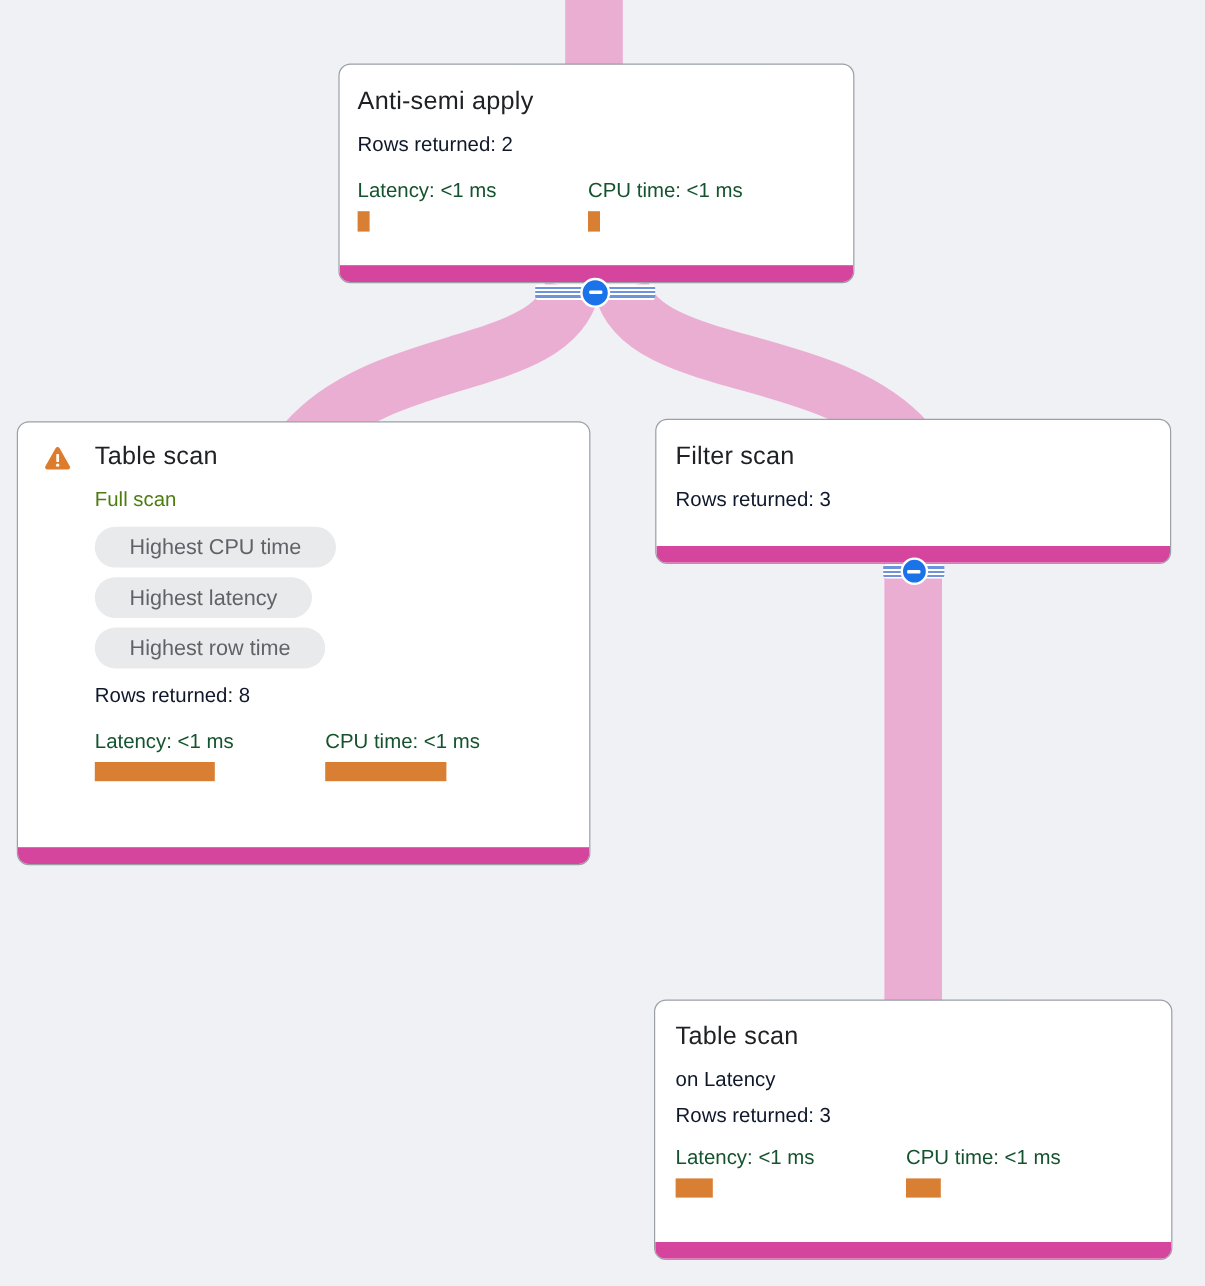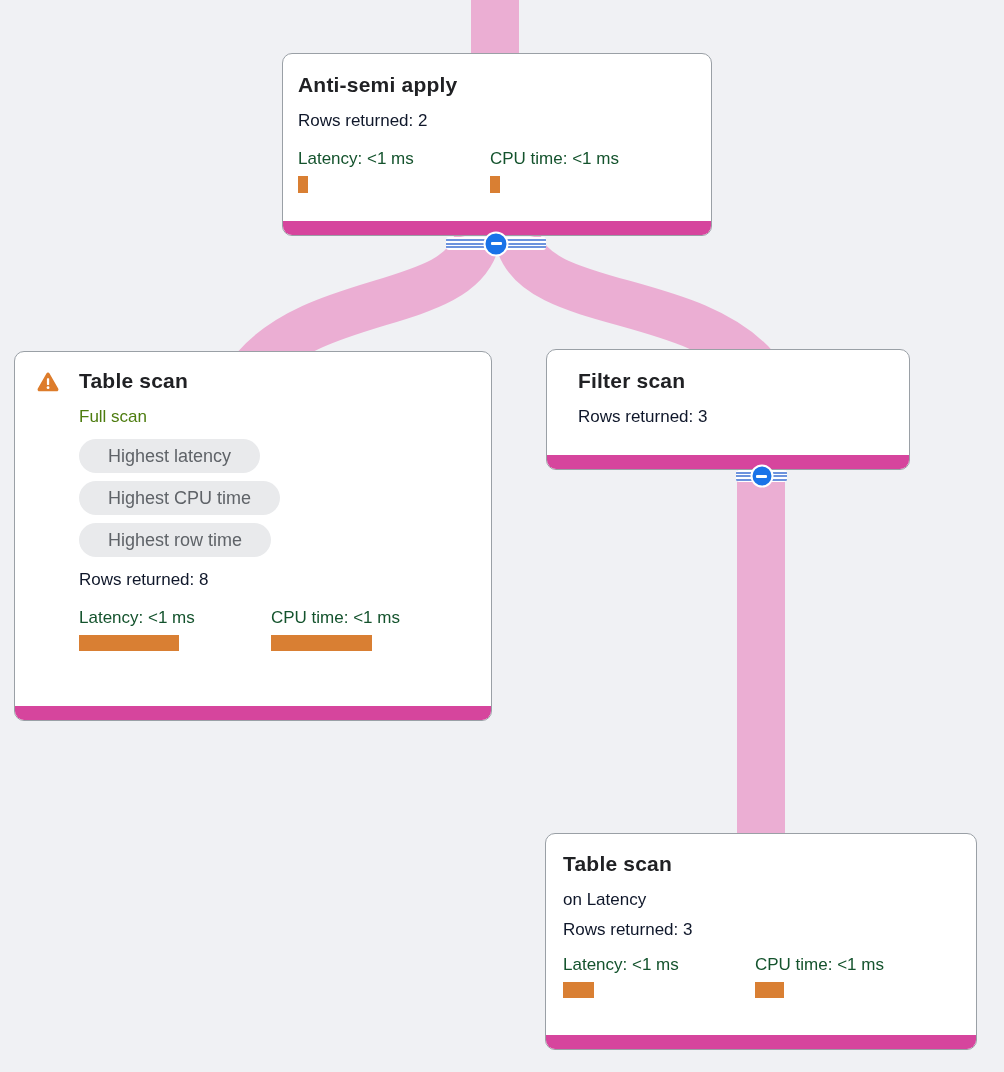--- a/index.html
+++ b/index.html
@@ -24,21 +24,21 @@
     border-radius:10px;
     overflow:hidden;
     box-sizing:border-box;
     color:#202124;
   }
   .accent-bar{
     position:absolute;left:0;right:0;bottom:0;height:14px;
     background:#d6459d;
   }
   .node-title{
-    font-size:21px;font-weight:bold;letter-spacing:.2px;
+    font-size:21px;font-weight:normal;letter-spacing:.2px;
     margin:0 0 9px 0;color:#202124;
   }
   .node-line{font-size:17px;line-height:30px;color:#0f172a;}
   .node-line.muted{color:#4d7c0f;}
   .metrics{display:flex;margin-top:13px;}
   .metric-col{width:192px;}
   .metric-label{font-size:17px;color:#14532d;margin-bottom:7px;white-space:nowrap;}
   .metric-bar{height:16px;background:#d97f33;}
   .badge{
     display:inline-block;
@@ -113,41 +113,41 @@
     <div class="head-row">
       <svg class="warn" viewBox="0 0 24 22">
         <path d="M10.27 1.55 L0.82 18.2 a2.05 2.05 0 0 0 1.78 3.06 h18.8 a2.05 2.05 0 0 0 1.78 -3.06 L13.73 1.55 a2 2 0 0 0 -3.46 0 Z" fill="#dd7c2b"></path>
         <rect x="10.8" y="7" width="2.5" height="7.2" rx="0.6" fill="#ffffff"></rect>
         <circle cx="12.05" cy="17.2" r="1.55" fill="#ffffff"></circle>
       </svg>
       <div>
         <div class="node-title">Table scan</div>
         <div class="node-line muted">Full scan</div>
         <div class="badges" style="margin-top:7px;">
+          <span class="badge">Highest CPU time</span>
           <span class="badge">Highest latency</span>
-          <span class="badge">Highest CPU time</span>
           <span class="badge">Highest row time</span>
         </div>
         <div class="node-line">Rows returned: 8</div>
         <div class="metrics">
           <div class="metric-col">
             <div class="metric-label">Latency: &lt;1 ms</div>
             <div class="metric-bar" style="width: 100px;"></div>
           </div>
           <div class="metric-col">
             <div class="metric-label">CPU time: &lt;1 ms</div>
             <div class="metric-bar" style="width: 101px;"></div>
           </div>
         </div>
       </div>
     </div>
     <div class="accent-bar"></div>
   </div>
 
-  <div class="node" style="left:546px;top:349px;width:364px;height:121px;padding:19px 16px 0 31px;">
+  <div class="node" style="left:546px;top:349px;width:430px;height:121px;padding:19px 16px 0 16px;">
     <div class="node-title">Filter scan</div>
     <div class="node-line">Rows returned: 3</div>
     <div class="accent-bar"></div>
   </div>
 
   <div class="collapse" style="left:736px;top:470px;width:51px;height:12px;">
     <div class="collapse-circle" style="width:19px;height:19px;">
       <div class="collapse-minus"></div>
     </div>
   </div>

